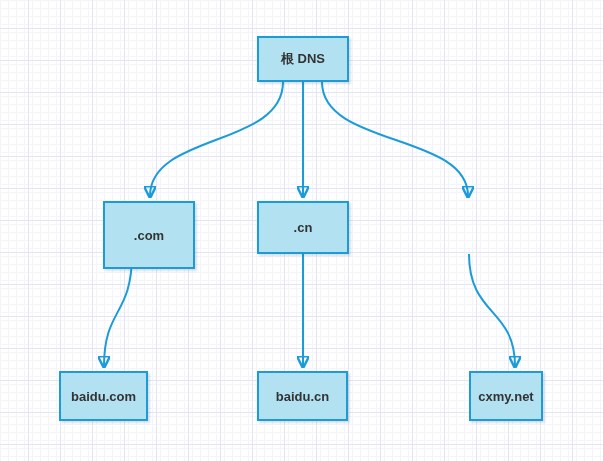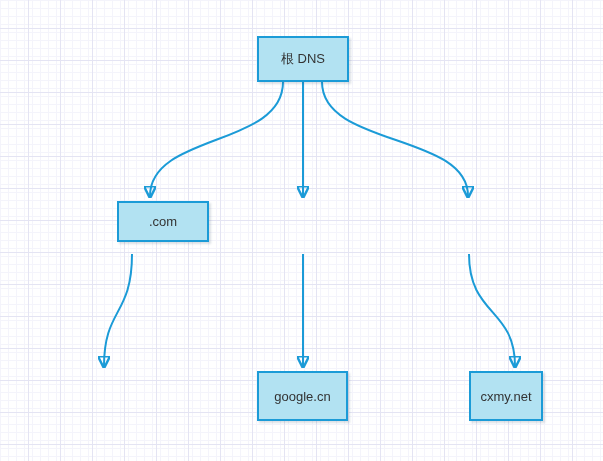--- a/index.html
+++ b/index.html
@@ -13,20 +13,21 @@
     height: 461px;
     overflow: hidden;
     background-color: #ffffff;
     background-image:
       linear-gradient(#e4e4f3 1px, transparent 1px),
       linear-gradient(90deg, #e4e4f3 1px, transparent 1px),
       linear-gradient(#f4f4fb 1px, transparent 1px),
       linear-gradient(90deg, #f4f4fb 1px, transparent 1px);
     background-size: 32px 32px, 32px 32px, 8px 8px, 8px 8px;
     background-position: -4px -4px, -4px -4px, 0 0, 0 0;
+    font-weight: bold;
   }
   .edges {
     position: absolute;
     left: 0; top: 0;
     width: 603px; height: 461px;
     pointer-events: none;
   }
   .edges path {
     fill: none;
     stroke: #1b9bd7;
@@ -64,28 +65,34 @@
     <path d="M322,82 C322,147 468,133 468,196" marker-end="url(#arrow)"></path>
     <path d="M132,254 C132,316 104,308 104,366" marker-end="url(#arrow)"></path>
     <path d="M303,254 L303,366" marker-end="url(#arrow)"></path>
     <path d="M469,254 C469,316 515,308 515,366" marker-end="url(#arrow)"></path>
   </svg>
 
   <div class="node" style="left:257px; top:36px; width:92px; height:46px">
     <span>根 DNS</span>
   </div>
 
-  <div class="node" style="left:117px; top:201px; width:92px; height:41px">
+  <div class="node" style="left:103px; top:201px; width:92px; height:68px">
     <span>.com</span>
   </div>
 
+  <div class="node" style="left:257px; top:201px; width:92px; height:53px">
+    <span>.cn</span>
+  </div>
 
 
+  <div class="node" style="left:59px; top:371px; width:89px; height:50px">
+    <span>baidu.com</span>
+  </div>
 
   <div class="node" style="left:257px; top:371px; width:91px; height:50px">
-    <span>google.cn</span>
+    <span>baidu.cn</span>
   </div>
 
   <div class="node" style="left:469px; top:371px; width:74px; height:50px">
     <span>cxmy.net</span>
   </div>
 
 </div>
 
 </body></html>

